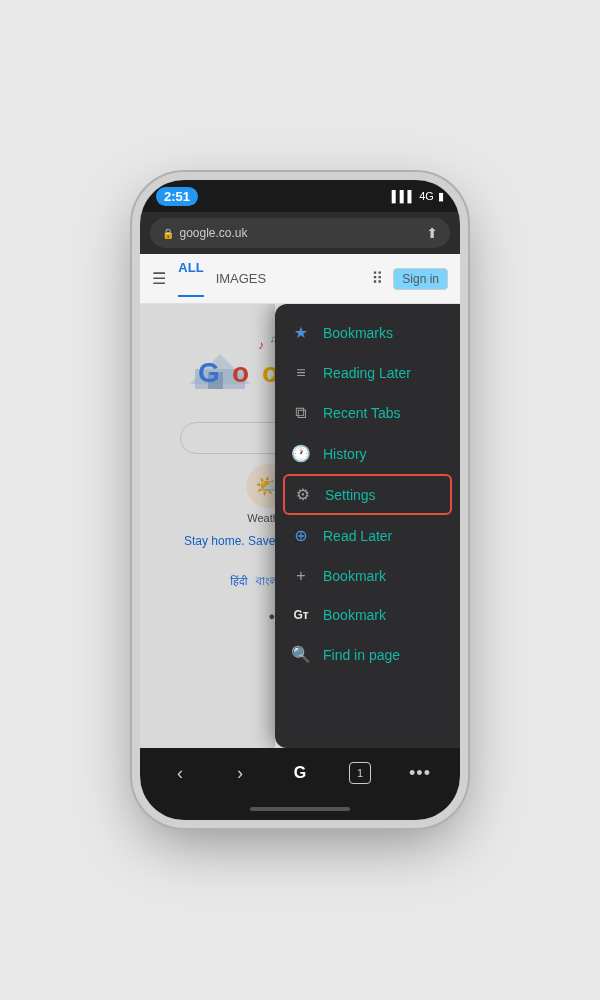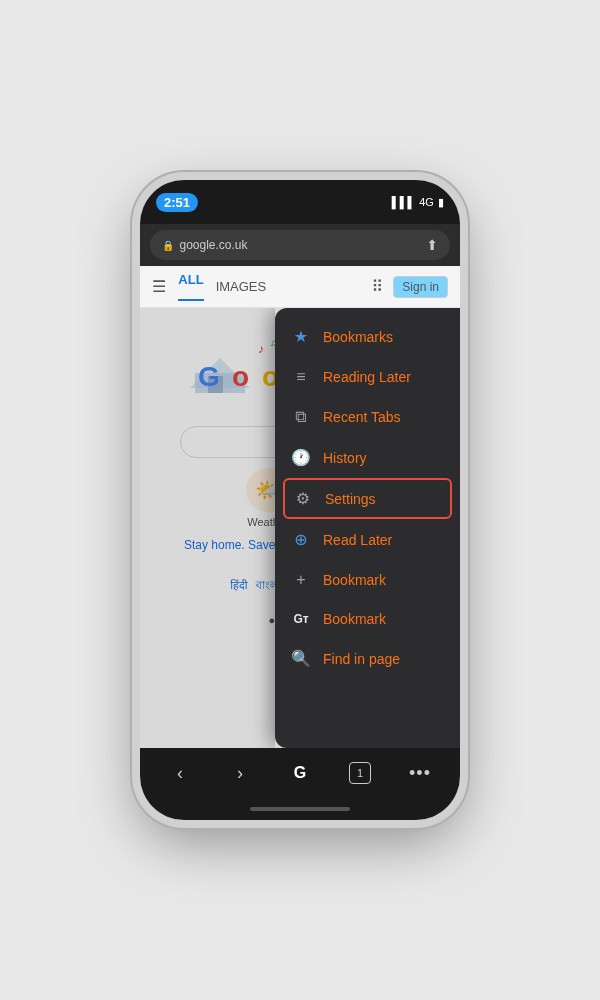--- a/index.html
+++ b/index.html
@@ -18,21 +18,21 @@
       border-radius: 44px;
       box-shadow: 0 0 0 8px #d1d1d1, 0 0 0 10px #b0b0b0, 0 20px 60px rgba(0,0,0,0.4);
       overflow: hidden;
       position: relative;
       display: flex;
       flex-direction: column;
     }
     
     .status-bar {
       background: #1a1a1a;
-      height: 44px;
+      height: 32px;
       display: flex;
       align-items: center;
       justify-content: space-between;
       padding: 8px 16px;
       flex-shrink: 0;
       position: relative;
     }
     .notch {
       position: absolute;
       top: 0;
@@ -93,21 +93,21 @@
       padding: 6px 12px;
       gap: 12px;
       flex-shrink: 0;
     }
     .hamburger-icon { color: #555; font-size: 16px; }
     .nav-all {
       color: #1a73e8;
       font-size: 13px;
       font-weight: 600;
       border-bottom: 2px solid #1a73e8;
-      padding-bottom: 12px;
+      padding-bottom: 20px;
     }
     .nav-images {
       color: #555;
       font-size: 13px;
       font-weight: 500;
     }
     .nav-right {
       margin-left: auto;
       display: flex;
       align-items: center;
@@ -328,21 +328,21 @@
     }
     .menu-icon.star { color: #4a90d9; }
     .menu-icon.list { color: #a0a0a0; }
     .menu-icon.recent { color: #a0a0a0; }
     .menu-icon.history { color: #a0a0a0; }
     .menu-icon.settings { color: #a0a0a0; }
     .menu-icon.read-later { color: #4a90d9; }
     .menu-icon.bookmark-add { color: #a0a0a0; }
     .menu-icon.translate { color: #e5e5e5; }
     .menu-icon.find { color: #a0a0a0; }
-    .menu-label { color: #f97316; }
+    .menu-label { color: #14b8a6; }
     
     .menu-overlay {
       position: absolute;
       top: 0;
       left: 0;
       right: 185px;
       bottom: 0;
       background: rgba(0,0,0,0.15);
       z-index: 99;
     }

